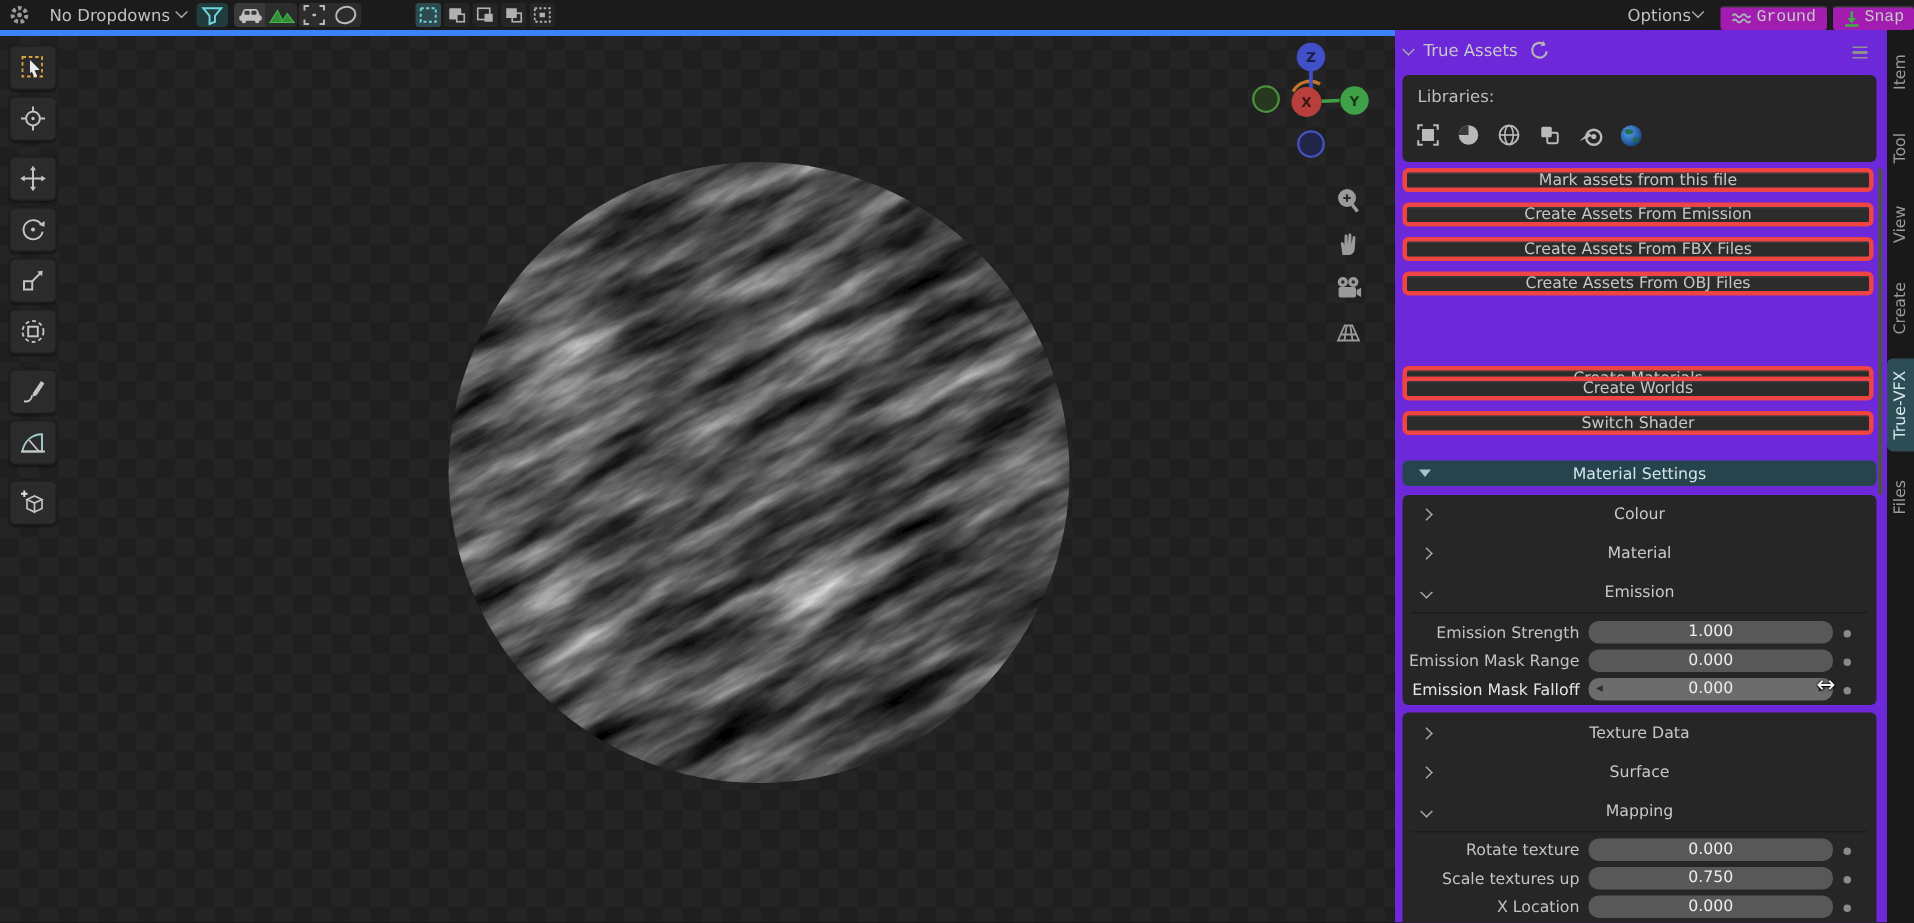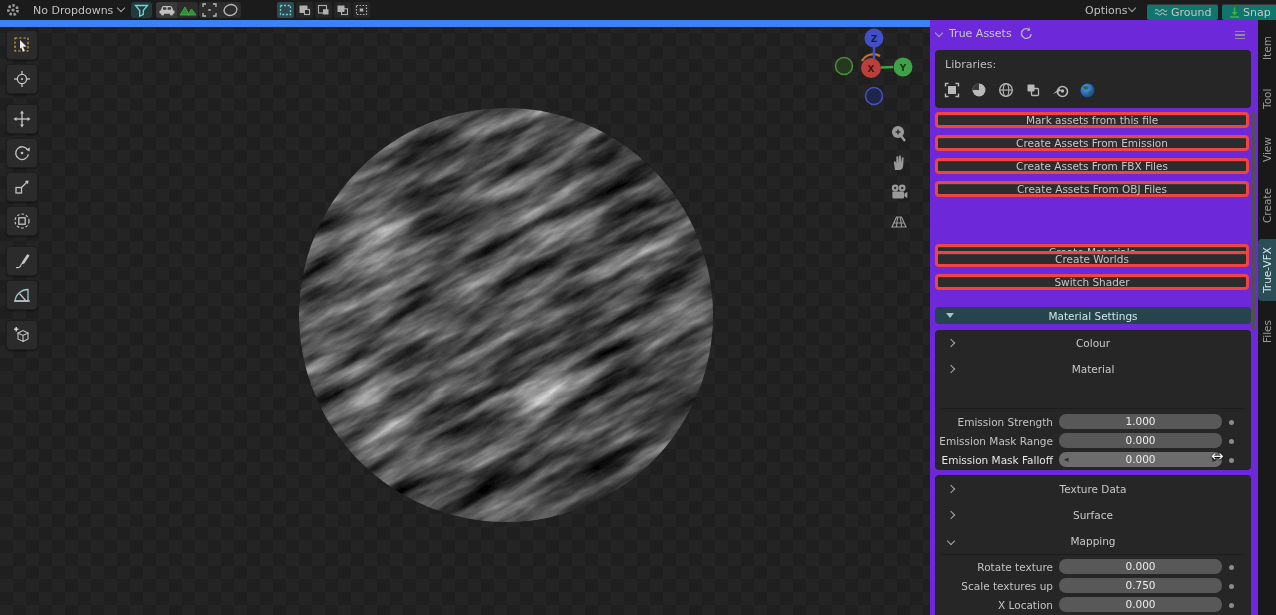--- a/index.html
+++ b/index.html
@@ -1,34 +1,34 @@
 <!DOCTYPE html>
 <html><head>
 <meta charset="utf-8">
 <style>
   html,body{margin:0;padding:0;}
   body{width:1276px;height:615px;position:relative;overflow:hidden;background:#1d1d1d;
        font-family:"DejaVu Sans","Liberation Sans",sans-serif;-webkit-font-smoothing:antialiased;}
   .abs{position:absolute;}
 
   
-  .topbar{position:absolute;top:0;left:0;right:0;height:20px;background:#1b1b1b;border-bottom:7px solid #3b82f6;}
+  .topbar{position:absolute;top:0;left:0;right:0;height:20px;background:#1b1b1b;border-bottom:4px solid #3b82f6;}
   .tb-item{position:absolute;top:0;height:20px;display:flex;align-items:center;}
   .tb-text{font-size:11px;color:#c0c0c0;}
   .chev{display:inline-block;width:5px;height:5px;border-right:1.4px solid #a8a8a8;border-bottom:1.4px solid #a8a8a8;}
   .chev.down{transform:rotate(45deg);}
   .chev.right{transform:rotate(-45deg);}
   .iconbtn{display:flex;align-items:center;justify-content:center;border-radius:3px;}
   .group{display:flex;border-radius:3px;overflow:hidden;}
   .gcell{width:21px;height:16px;display:flex;align-items:center;justify-content:center;background:#2c2c2c;}
   .gcell.lit{background:#3a3a3a;}
   .selmode{width:17px;height:16px;background:#252525;border-radius:2px;display:flex;align-items:center;justify-content:center;}
   .selmode.active{background:#2e4a4e;}
-  .hbtn{height:16px;background:#0f766e;border:1px solid #1a1a1a;box-shadow:inset 0 1px 0 #3a3a3a;border-radius:3px;
-        display:flex;align-items:center;gap:3px;padding:0 7px;font-size:11px;color:#c6c6c6;}
+  .hbtn{height:16px;background:#a21caf;border:1px solid #1a1a1a;box-shadow:inset 0 1px 0 #3a3a3a;border-radius:3px;
+        display:flex;align-items:center;gap:3px;padding:0 7px;font-size:11px;color:#c6c6c6;font-family:Liberation Mono, monospace;}
 
   
   .viewport{position:absolute;left:0;top:20px;right:0;bottom:0;background-color:#212121;
             background-image:repeating-conic-gradient(#242424 0% 25%, #1f1f1f 0% 50%);background-size:26px 26px;}
 
   
   .tools{position:absolute;left:6px;top:30px;width:30px;display:flex;flex-direction:column;gap:4px;}
   .tool{width:30px;height:28px;background:#2b2b2b;border:1px solid #1e1e1e;border-radius:4px;
         display:flex;align-items:center;justify-content:center;box-shadow:0 1px 2px rgba(0,0,0,.4);}
   .tool.sp{margin-top:6px;}
@@ -437,20 +437,24 @@
 
   <div class="subbox" style="top:310px;height:140px;">
     <div class="sec" style="top:5px;">
       <span class="schev chev right"></span>
       <span class="slabel">Colour</span>
     </div>
     <div class="sec" style="top:31px;">
       <span class="schev chev right"></span>
       <span class="slabel">Material</span>
     </div>
+    <div class="sec" style="top:57px;">
+      <span class="schev chev down"></span>
+      <span class="slabel">Emission</span>
+    </div>
     <div style="position:absolute;left:6px;right:6px;top:78px;border-top:1px solid #1d1d1d;"></div>
 
     <div class="frow" style="top:84px;">
       <span class="flabel">Emission Strength</span>
       <span class="fpill"><span>1.000</span></span>
       <span class="deco"></span>
     </div>
     <div class="frow" style="top:103px;">
       <span class="flabel">Emission Mask Range</span>
       <span class="fpill"><span>0.000</span></span>

